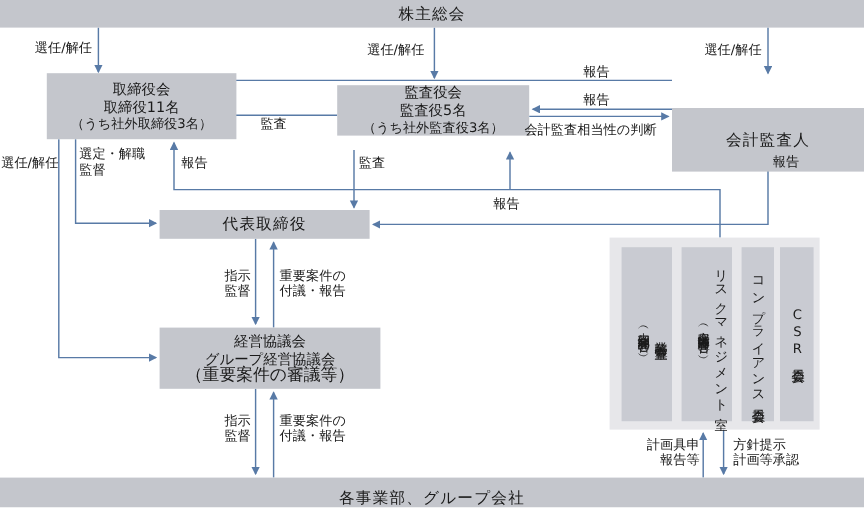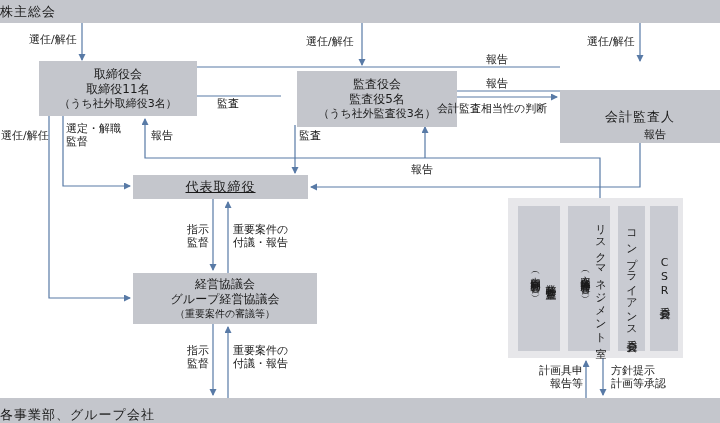--- a/index.html
+++ b/index.html
@@ -3,38 +3,38 @@
 <meta charset="utf-8">
 <style>
   html,body{margin:0;padding:0;background:#ffffff;}
   .stage{
     position:relative;width:720px;height:423px;overflow:hidden;
     font-family:"DejaVu Sans",sans-serif;color:#1a1a1a;background:#ffffff;
   }
   .layer{position:absolute;left:0;top:0;width:720px;height:423px;}
   .bar{
     position:absolute;left:0;width:720px;background:#c4c6cc;
-    display:flex;align-items:center;
+    display:flex;align-items:center;justify-content:center;
     font-size:13px;letter-spacing:1px;
   }
   .bar-top{top:0;height:23px;}
   .bar-bottom{top:398px;height:34px;}
   .box{
     position:absolute;background:#c4c6cc;
     display:flex;flex-direction:column;align-items:center;justify-content:center;
     text-align:center;
   }
   .box-board{left:3px;top:61px;width:158px;height:55px;margin-left:36px;}
-  .box-auditors{left:297px;top:71px;width:160px;height:56px;}
+  .box-auditors{left:281px;top:71px;width:160px;height:42px;}
   .box-accounting{left:560px;top:62px;width:160px;height:53px;font-size:13px;letter-spacing:1px;margin-top:28px;}
-  .box-rep{left:133px;top:175px;width:175px;height:24px;font-size:13px;letter-spacing:1px;text-decoration:underline;}
+  .box-rep{left:133px;top:175px;width:175px;height:24px;font-size:13px;letter-spacing:1px;}
   .box-council{left:133px;top:273px;width:184px;height:51px;}
   .l1,.l2{font-size:12px;line-height:15px;}
   .l3{font-size:11px;line-height:14px;}
-  .l3s{font-size:10px;line-height:13px;}
+  .l3s{font-size:14px;line-height:13px;}
   .lbl{position:absolute;font-size:11px;line-height:13px;white-space:nowrap;}
   .lbl-r{text-align:right;}
   .committees{
     position:absolute;left:508px;top:198px;width:175px;height:160px;
     background:#e7e7ea;
   }
   .vbox{
     position:absolute;top:8px;height:145px;background:#c9cbd2;
     writing-mode:vertical-rl;text-orientation:upright;text-align:center;
     letter-spacing:1px;box-sizing:border-box;padding-right:3px;

